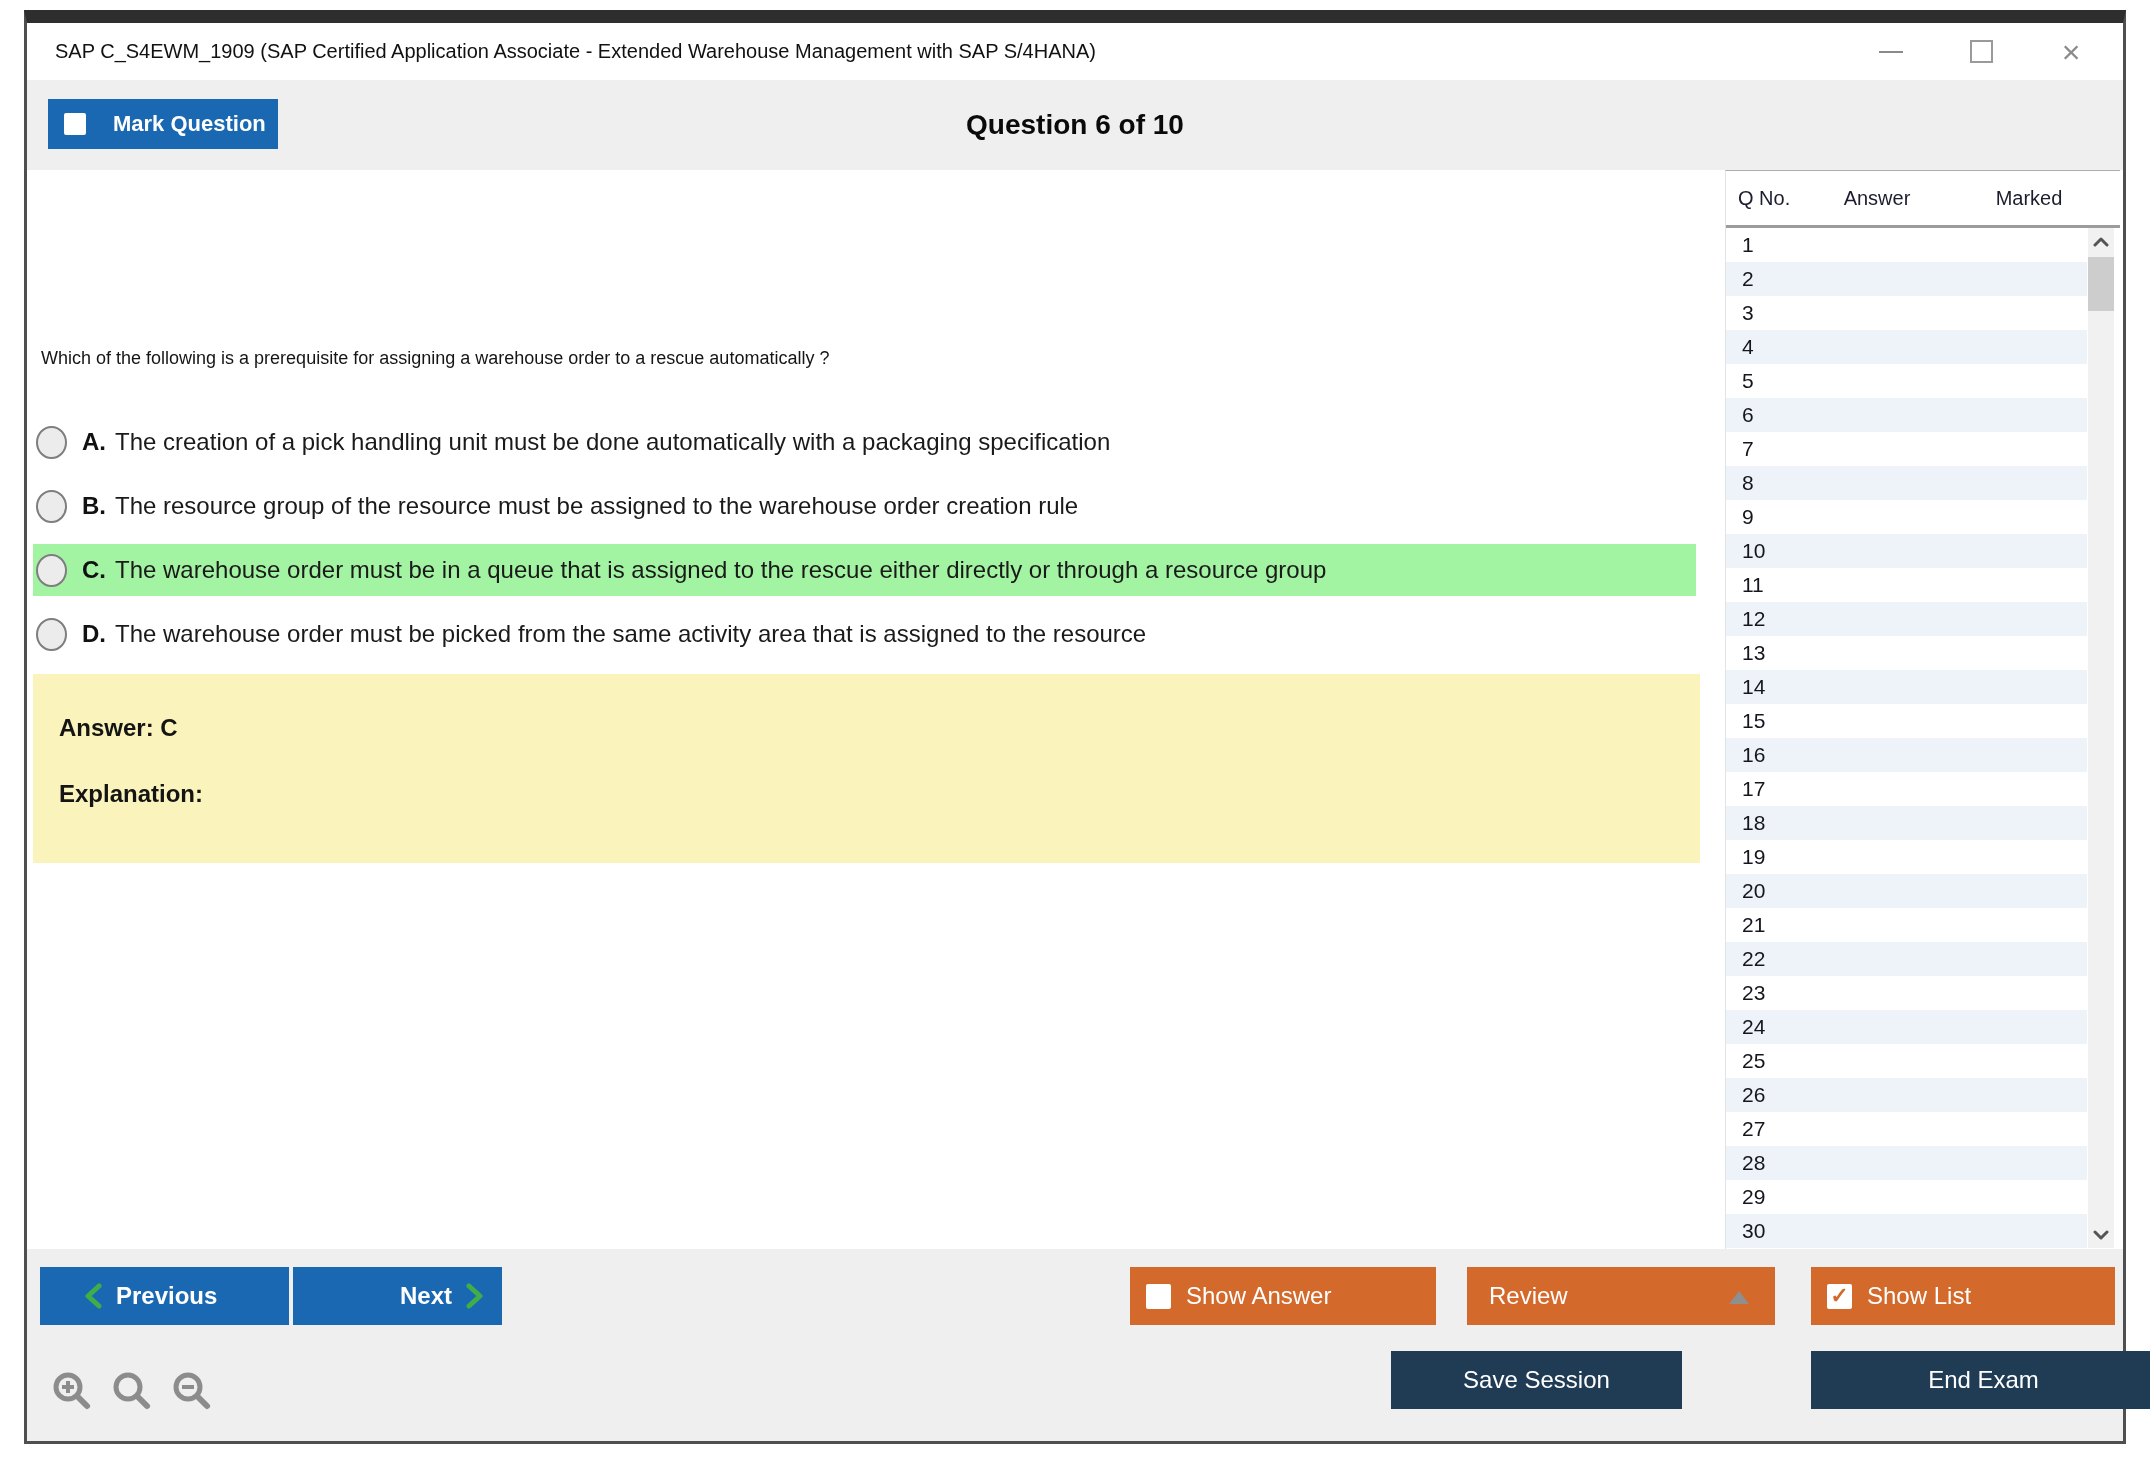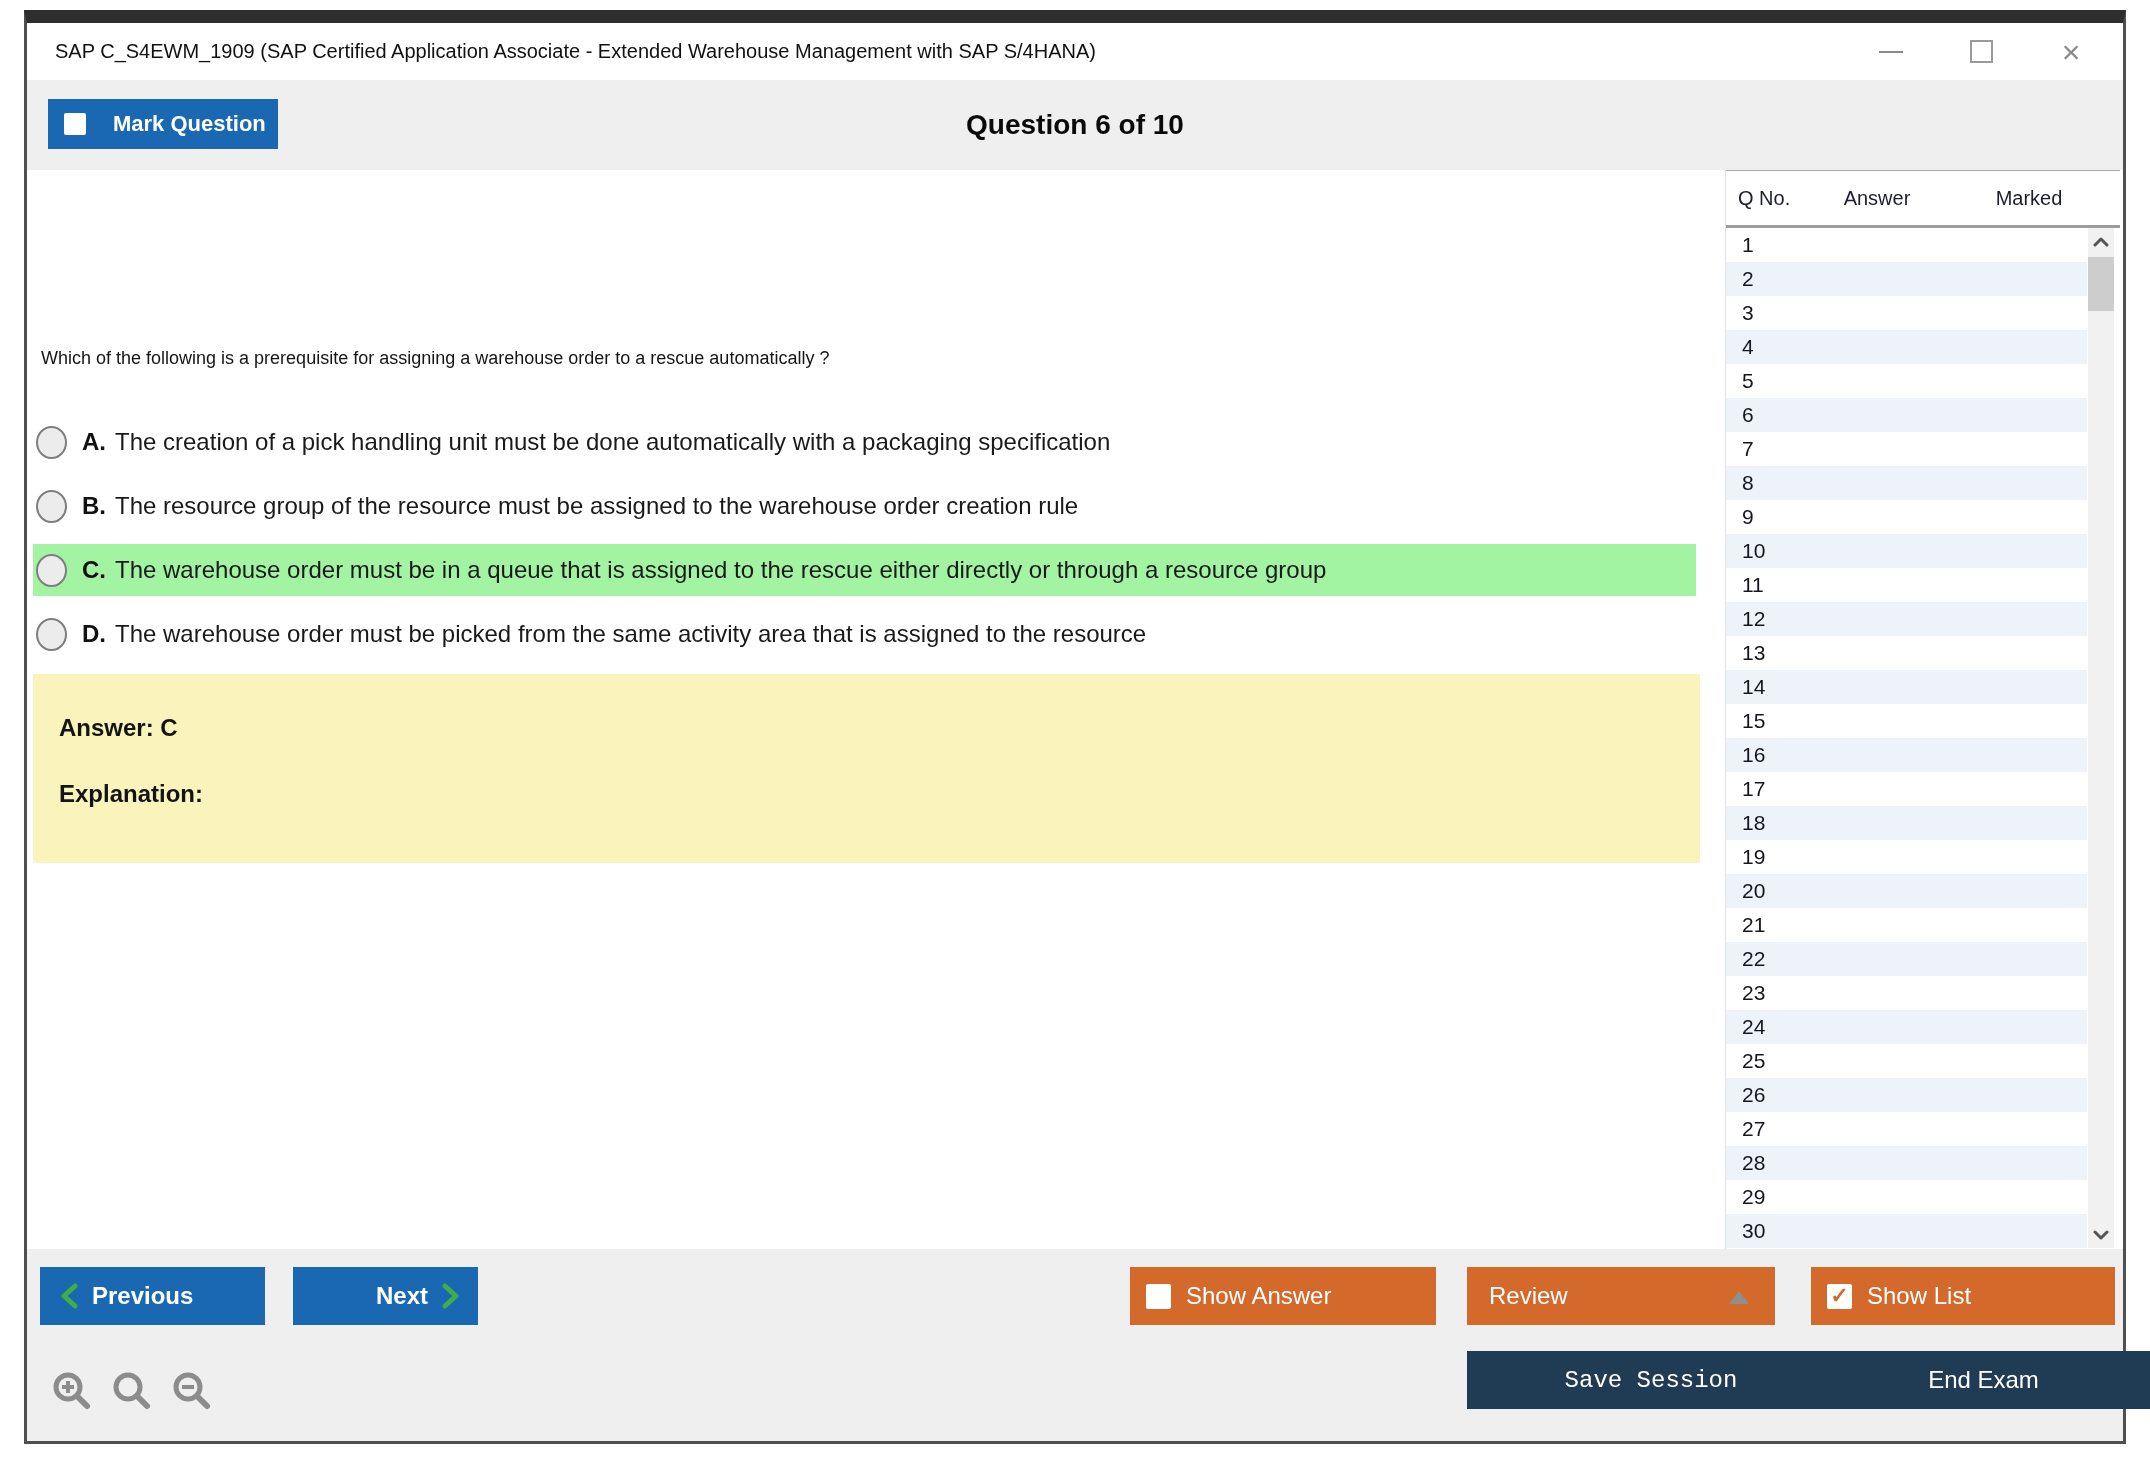--- a/index.html
+++ b/index.html
@@ -63,29 +63,29 @@
 
   .sb-scroll { position:absolute; right:6px; top:57px; width:26px; height:1020px; background:#f1f1f1; }
   .sb-arrow { position:absolute; left:0; width:26px; height:27px; display:flex;
               align-items:center; justify-content:center; }
   .sb-arrow.up { top:0; } .sb-arrow.down { bottom:0; }
   .sb-thumb { position:absolute; left:0; top:29px; width:26px; height:54px; background:#cdcdcd; }
 
   
   .footer { position:absolute; left:0; top:1226px; width:100%; height:192px; background:#efefef; }
   .f-btn { position:absolute; top:18px; height:58px; display:flex; align-items:center; cursor:pointer; }
-  .blue-btn { background:var(--blue); }
+  .blue-btn { background:var(--blue);padding-left:24px; }
   .orange-btn { background:var(--orange); }
   .navy-btn { background:var(--navy); top:102px; justify-content:center; }
   .btn-prev { left:13px; width:225px; }
   .btn-next { left:266px; width:185px; justify-content:flex-end; }
   .btn-show-answer { left:1103px; width:306px; }
   .btn-review { left:1440px; width:308px; }
   .btn-show-list { left:1784px; width:304px; }
-  .btn-save { left:1440px; width:368px;font-family:Liberation Mono, monospace; }
+  .btn-save { left:1364px; width:291px; }
   .btn-end { left:1784px; width:345px; }
   .f-label { color:#fff; font-size:24px; }
   .f-label.bold { font-weight:bold; }
   .chev { flex:0 0 auto; }
   .btn-prev .chev { margin:0 14px 0 20px; }
   .btn-next .chev { margin:0 18px 0 14px; }
   .wbox { width:25px; height:25px; background:#fff; border-radius:2px; margin-left:16px;
           margin-right:15px; display:flex; align-items:center; justify-content:center; }
   .wbox .check { color:var(--orange); font-size:22px; font-weight:bold; line-height:1; }
   .btn-review .f-label { margin-left:22px; }

